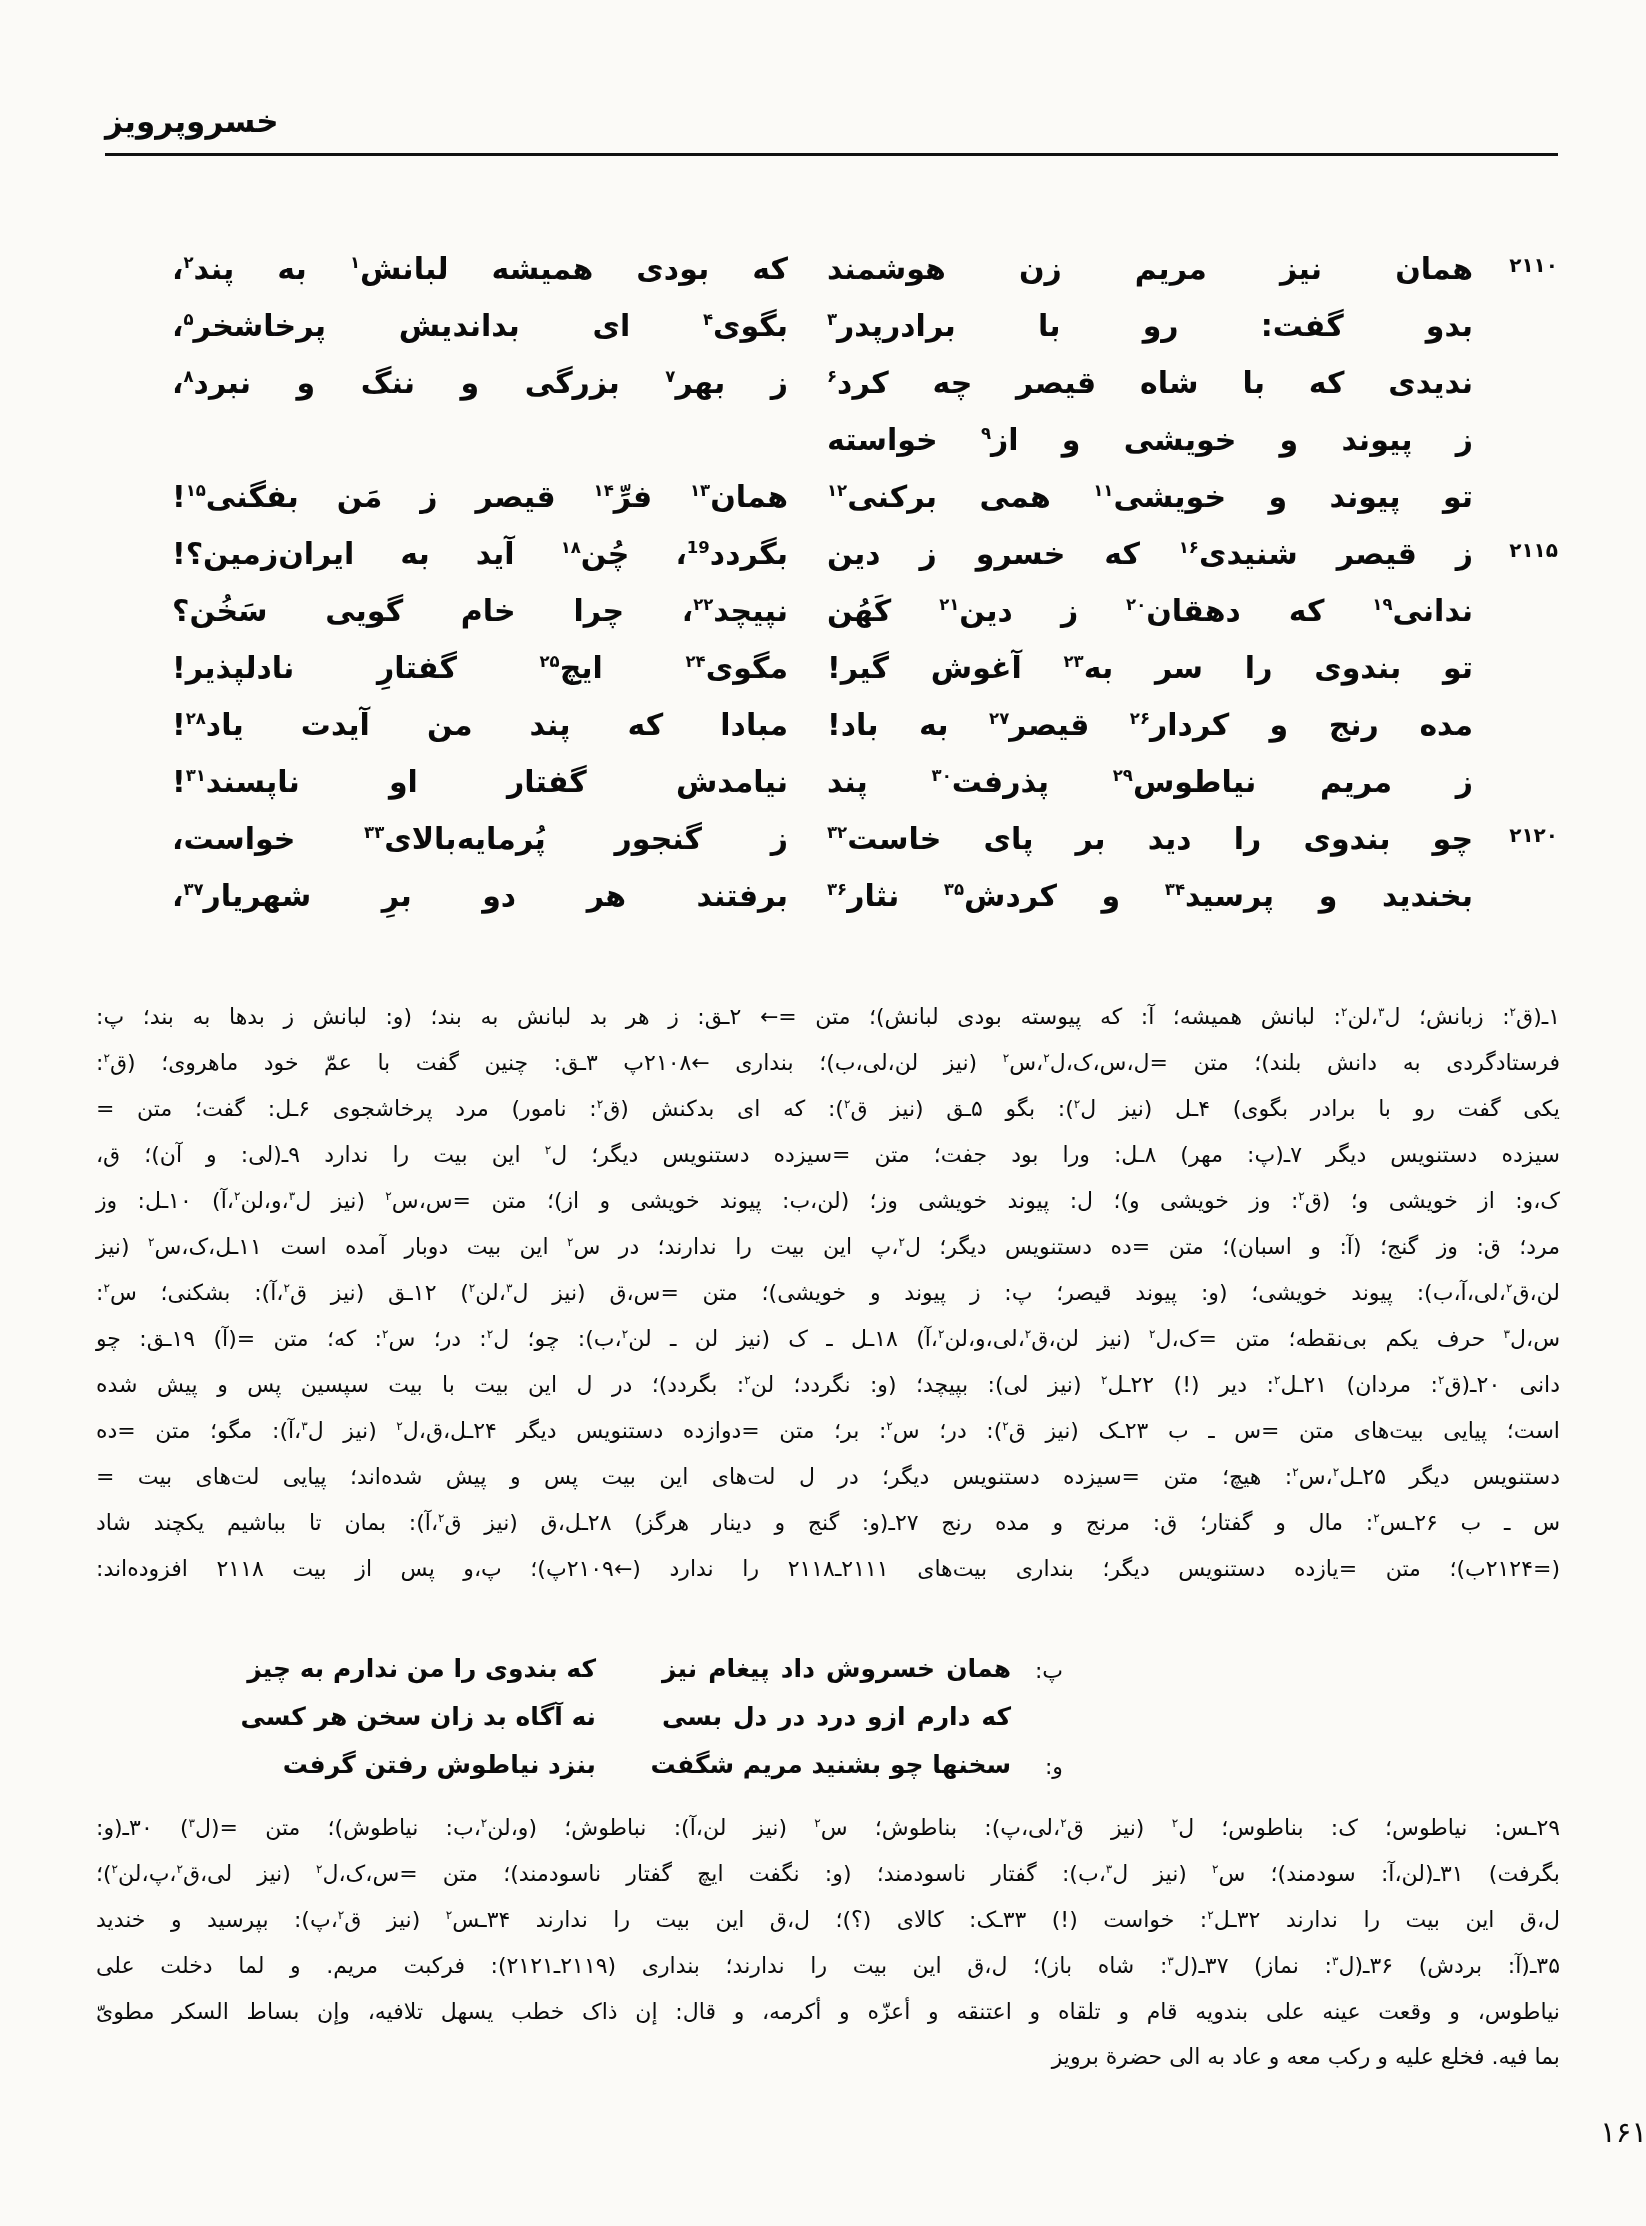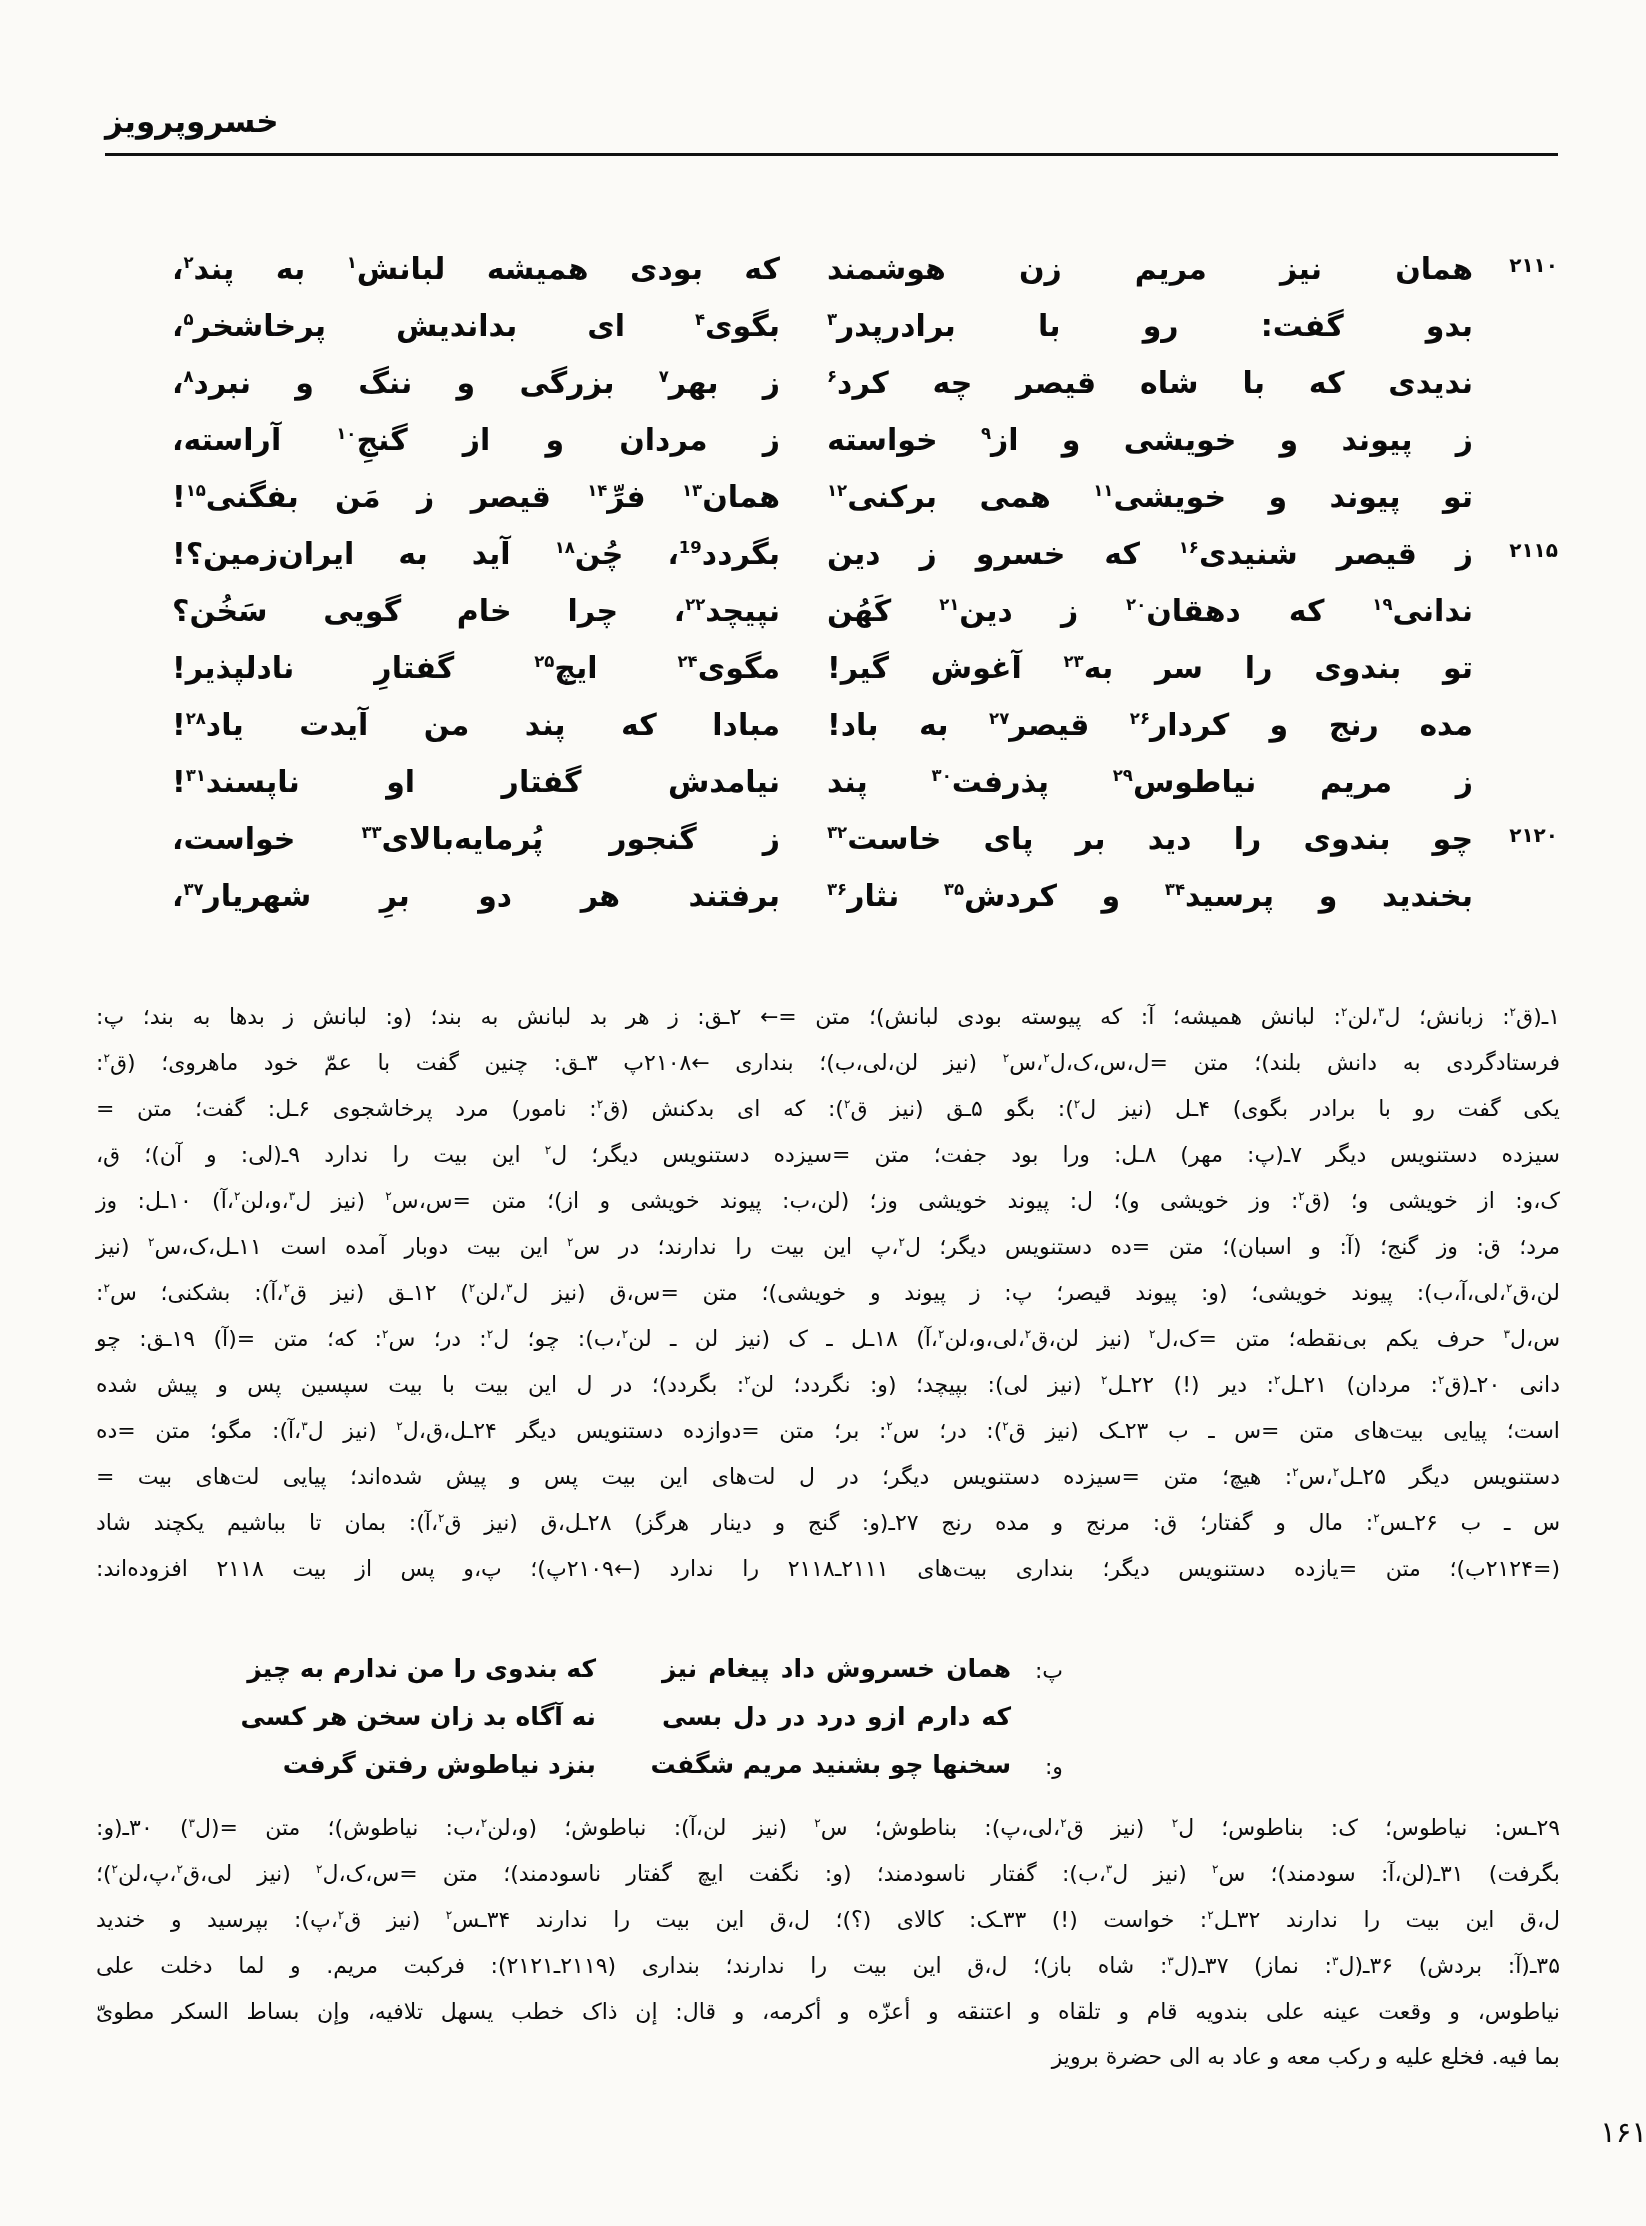--- a/index.html
+++ b/index.html
@@ -17,21 +17,21 @@
   .header-rule{
     position:absolute;left:105px;top:153px;width:1453px;height:2.8px;background:#111;
   }
   .verse-block{position:absolute;left:172px;top:251px;width:1386px;}
   .verse-row{
     display:flex;direction:rtl;height:57px;align-items:flex-start;
     font-size:30px;font-weight:bold;
   }
   .vnum{width:85px;flex:none;font-size:20px;padding-top:1.8px;}
   .hemi{text-align:justify;text-align-last:justify;white-space:nowrap;overflow:visible;}
-  .hemi-a{width:646px;flex:none;margin-left:8px;}
+  .hemi-a{width:646px;flex:none;}
   .vgap{width:39px;flex:none;}
   .hemi-b{flex:1;}
   sup{font-size:0.55em;line-height:0;vertical-align:super;}
   .fn-block{position:absolute;left:96px;width:1464px;}
   .fn-top{top:994px;}
   .fn-bottom{top:1805px;}
   .fn-line{
     direction:rtl;height:46px;line-height:46px;font-size:22px;
     text-align:justify;text-align-last:justify;white-space:nowrap;
   }
@@ -75,21 +75,20 @@
       <div class="verse-row">
         <div class="vnum"></div>
         <div class="hemi hemi-a">ندیدی که با شاه قیصر چه کرد<sup>۶</sup></div>
         <div class="vgap"></div>
         <div class="hemi hemi-b">ز بهر<sup>۷</sup> بزرگی و ننگ و نبرد<sup>۸</sup>،</div>
       </div>
       <div class="verse-row">
         <div class="vnum"></div>
         <div class="hemi hemi-a">ز پیوند و خویشی و از<sup>۹</sup> خواسته</div>
         <div class="vgap"></div>
-        <div class="hemi hemi-b">ز مردان و از گنجِ<sup>۱۰</sup> آراسته،</div>
       </div>
       <div class="verse-row">
         <div class="vnum"></div>
         <div class="hemi hemi-a">تو پیوند و خویشی<sup>۱۱</sup> همی برکنی<sup>۱۲</sup></div>
         <div class="vgap"></div>
         <div class="hemi hemi-b">همان<sup>۱۳</sup> فرِّ<sup>۱۴</sup> قیصر ز مَن بفگنی<sup>۱۵</sup>!</div>
       </div>
       <div class="verse-row">
         <div class="vnum">۲۱۱۵</div>
         <div class="hemi hemi-a">ز قیصر شنیدی<sup>۱۶</sup> که خسرو ز دین</div>

